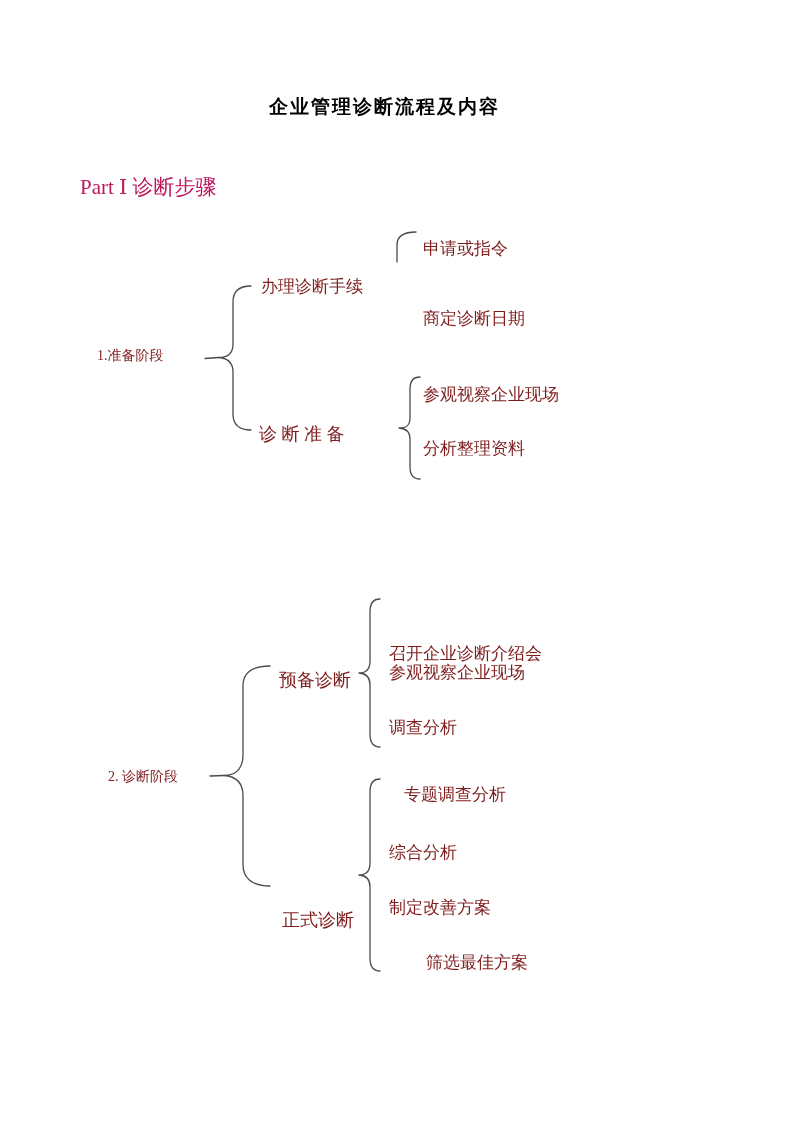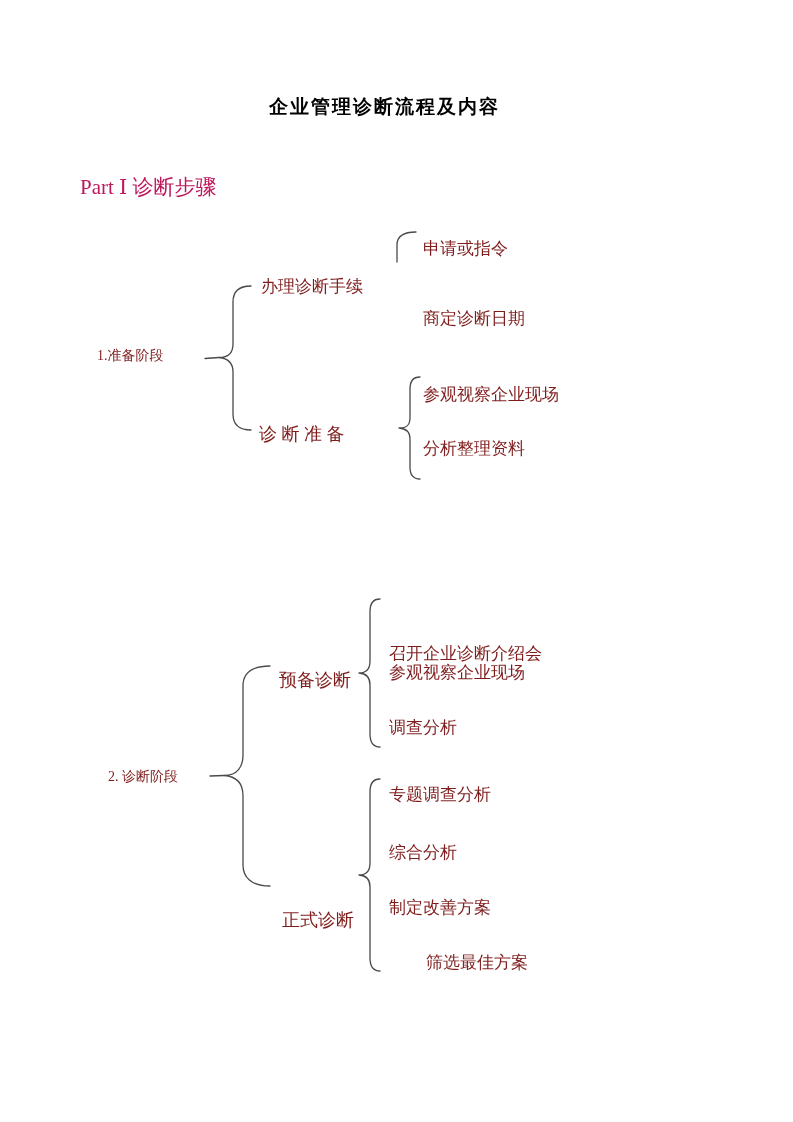--- a/index.html
+++ b/index.html
@@ -87,18 +87,18 @@
   <div class="t" style="left:389px;top:607px;margin-top:36px;">召开企业诊断介绍会</div>
   <div class="t" style="left:389px;top:662px;">参观视察企业现场</div>
   <div class="t" style="left:389px;top:717px;">调查分析</div>
 
   <div class="t branch" style="left:282px;top:871px;margin-top:39px;">正式诊断</div>
 
   <svg class="brace" style="left:358px;top:778px;" width="24" height="194" viewBox="0 0 24 194">
     <path d="M22,1 C15,1 12,5 12,14 L12,85 C12,93 9,97 1,97 C9,97.5 12,102 12,109 L12,180 C12,189 15,193 22,193"></path>
   </svg>
 
-  <div class="t" style="left:389px;top:784px;">专题调查分析</div>
+  <div class="t" style="left:404px;top:784px;">专题调查分析</div>
   <div class="t" style="left:389px;top:842px;text-align:center;">综合分析</div>
   <div class="t" style="left:389px;top:897px;">制定改善方案</div>
   <div class="t" style="left:389px;top:952px;margin-left:37px;">筛选最佳方案</div>
 
 </div>
 
 </body></html>

